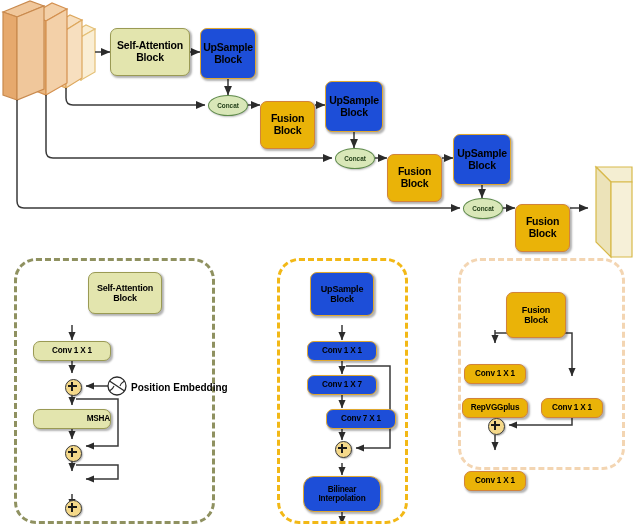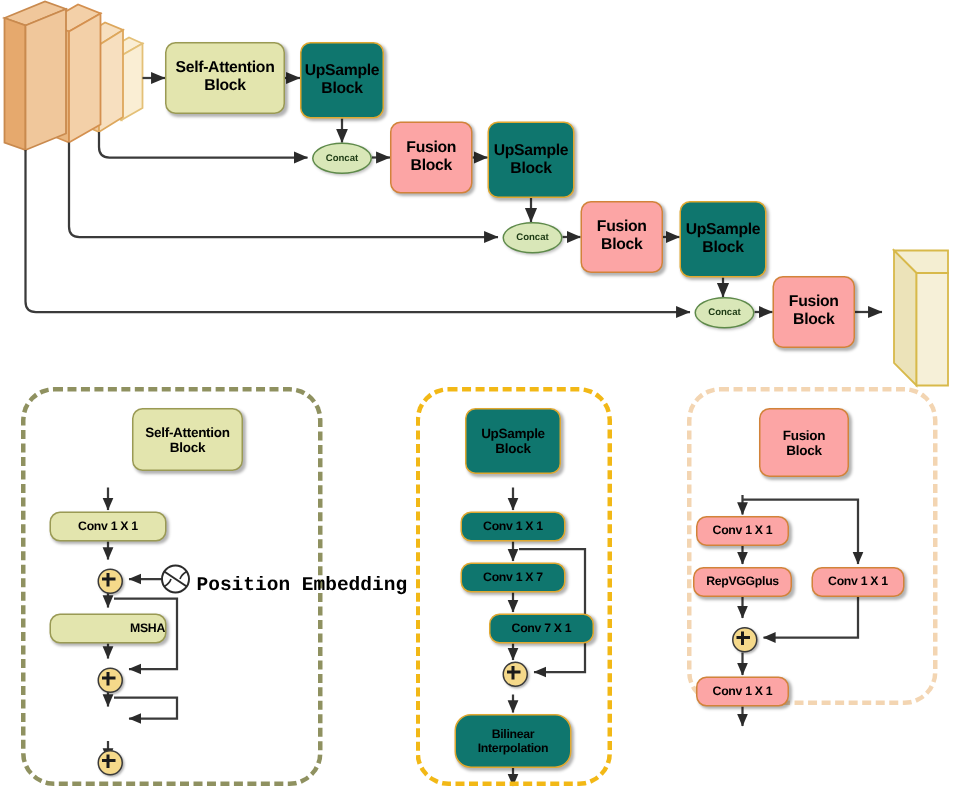--- a/index.html
+++ b/index.html
@@ -11,23 +11,23 @@
   
   .blk{position:absolute;box-sizing:border-box;display:flex;align-items:center;
        justify-content:center;text-align:center;border-radius:7px;
        font-weight:bold;line-height:1.12;letter-spacing:-0.2px;
        box-shadow:1.5px 1.5px 2px rgba(0,0,0,.30);}
   .blk span{display:block;}
 
   
   .olive{background:#e3e5ae;border:1.6px solid #9a9a54;color:#000;}
   
-  .cream{background:#0f766e;border:1.6px solid #e0a830;color:#000;}
-  
-  .orange{background:#fca5a5;border:1.6px solid #d2833a;color:#000;}
+  .cream{background:#1d4ed8;border:1.6px solid #e0a830;color:#000;}
+  
+  .orange{background:#eab308;border:1.6px solid #d2833a;color:#000;margin-top:20px;}
 
   .big{font-size:10.5px;}
   .mid{font-size:9px;}
   .sml{font-size:8.2px;}
 
   
   .concat{position:absolute;width:38px;height:19px;border-radius:50%;
           background:#d9e7b8;border:1.4px solid #5e8a4a;
           display:flex;align-items:center;justify-content:center;
           font-size:6.4px;font-weight:bold;color:#1d3a14;
@@ -42,22 +42,22 @@
   .plus::after{left:5.6px;top:2.6px;width:2.2px;height:8.6px;}
 
   
   .panel{position:absolute;box-sizing:border-box;border-radius:22px;
          background:transparent;}
   .panel.p1{border:3px dashed #8f9160;}
   .panel.p2{border:3px dashed #f2b816;}
   .panel.p3{border:3px dashed #f3d5b2;}
 
   
-  .pe-label{position:absolute;font-size:13px;font-weight:bold;color:#000;
-            white-space:nowrap;font-family:Liberation Mono, monospace;}
+  .pe-label{position:absolute;font-size:10px;font-weight:bold;color:#000;
+            white-space:nowrap;}
 </style>
 </head>
 <body>
 
 <div id="stage">
 
   <svg id="svg-layer" viewBox="0 0 640 531">
     <defs>
       <marker id="ah" markerWidth="7" markerHeight="7" refX="6.2" refY="3" orient="auto">
         <path d="M0,0.3 L6.4,3 L0,5.7 z" fill="#2b2b2b"></path>

